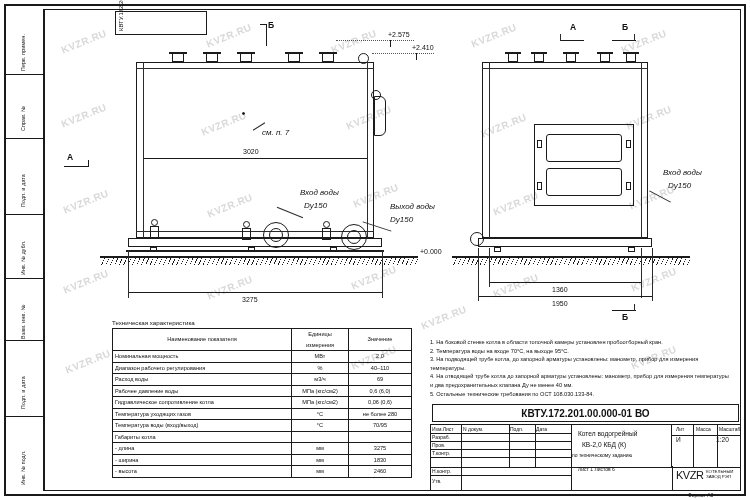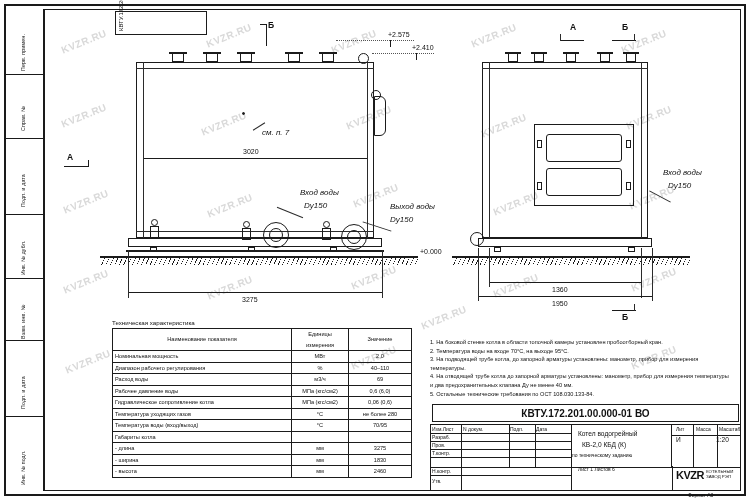--- a/index.html
+++ b/index.html
@@ -48,21 +48,21 @@
   .notes{position:absolute;left:430px;top:338px;width:300px;font-size:5.6px;color:#111;line-height:8.6px;}
 
   
   .tb{position:absolute;left:430px;top:424px;width:311px;height:67px;border:1px solid #1b1a1a;box-sizing:border-box;}
   .tb .ln{background:#1b1b1b;}
   .tbt{position:absolute;font-size:5px;color:#111;white-space:nowrap;}
   .tbt.b{font-size:6.6px;}
   .code{position:absolute;left:432px;top:404px;width:307px;height:18px;border:1px solid #1b1b1b;box-sizing:border-box;
         display:flex;align-items:center;justify-content:center;font-size:10px;font-weight:bold;color:#111;}
   .logo{position:absolute;left:672px;top:466px;width:67px;height:24px;border-left:1px solid #1b1b1b;box-sizing:border-box;}
-  .logo-k{position:absolute;left:676px;top:469px;font-size:11px;font-weight:bold;color:#111;letter-spacing:-.5px;}
+  .logo-k{position:absolute;left:676px;top:469px;font-size:11px;font-weight:normal;color:#111;letter-spacing:-.5px;}
   .logo-s{position:absolute;left:706px;top:469px;font-size:4.4px;color:#111;line-height:5.4px;}
   .fmt{position:absolute;left:688px;top:492px;font-size:5px;color:#111;}
 
   .stampbox{position:absolute;left:115px;top:11px;width:92px;height:24px;border:1px solid #1b1b1b;box-sizing:border-box;}
   .stamptxt{position:absolute;left:118px;top:31px;font-size:6px;color:#111;white-space:nowrap;
             transform:rotate(-90deg);transform-origin:left top;}
 </style>
 </head>
 <body>
 

